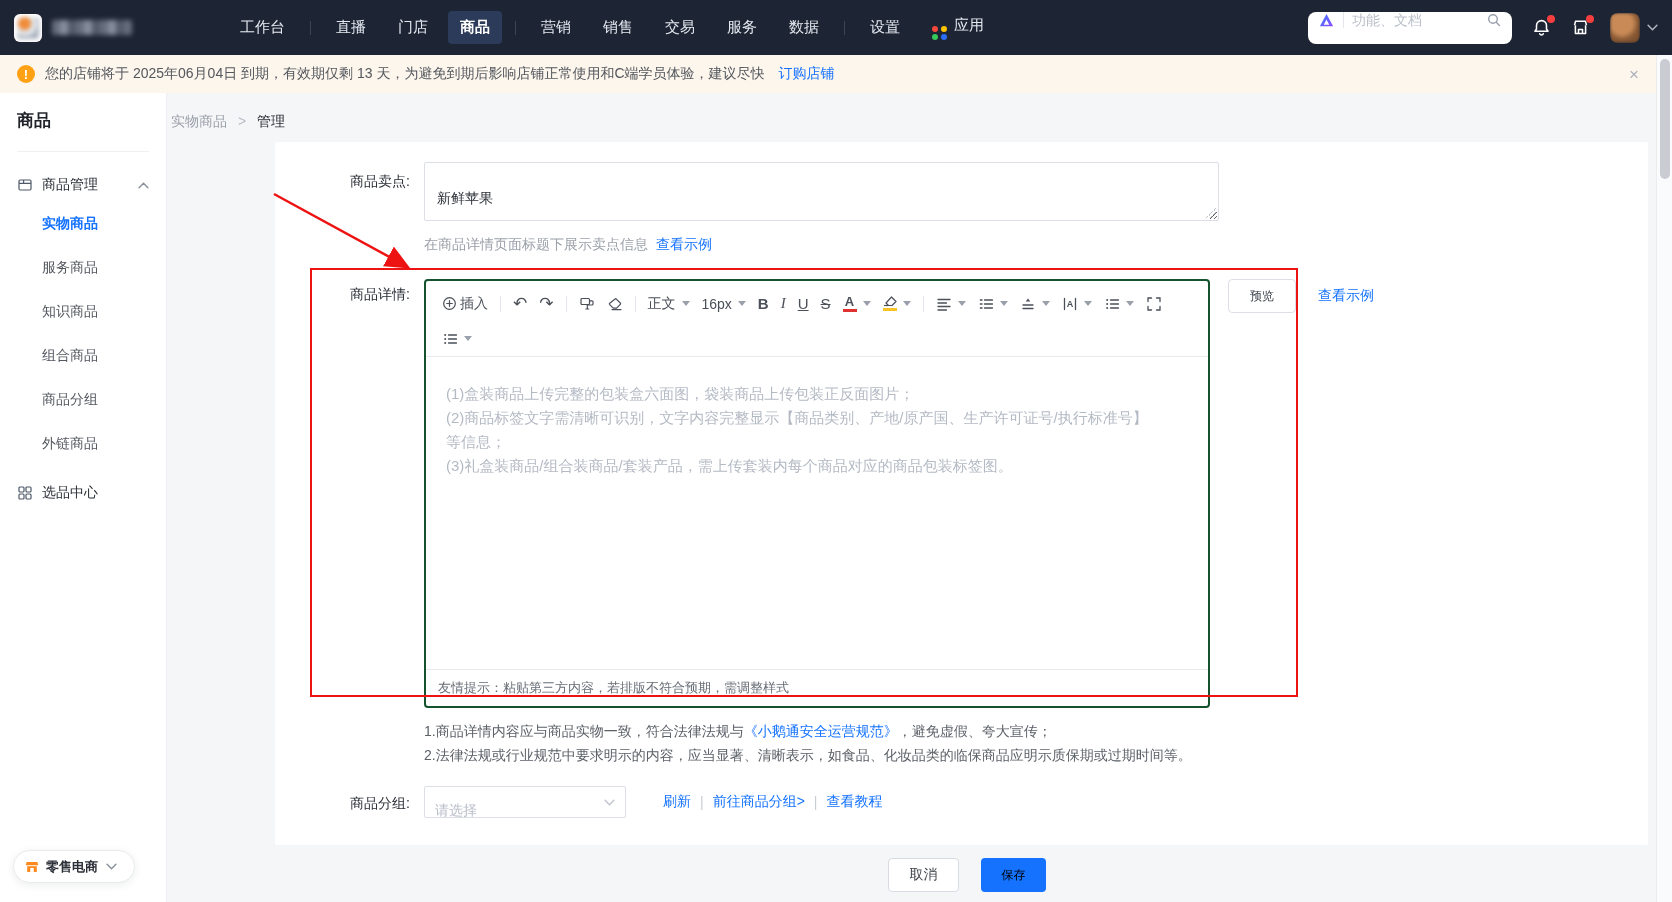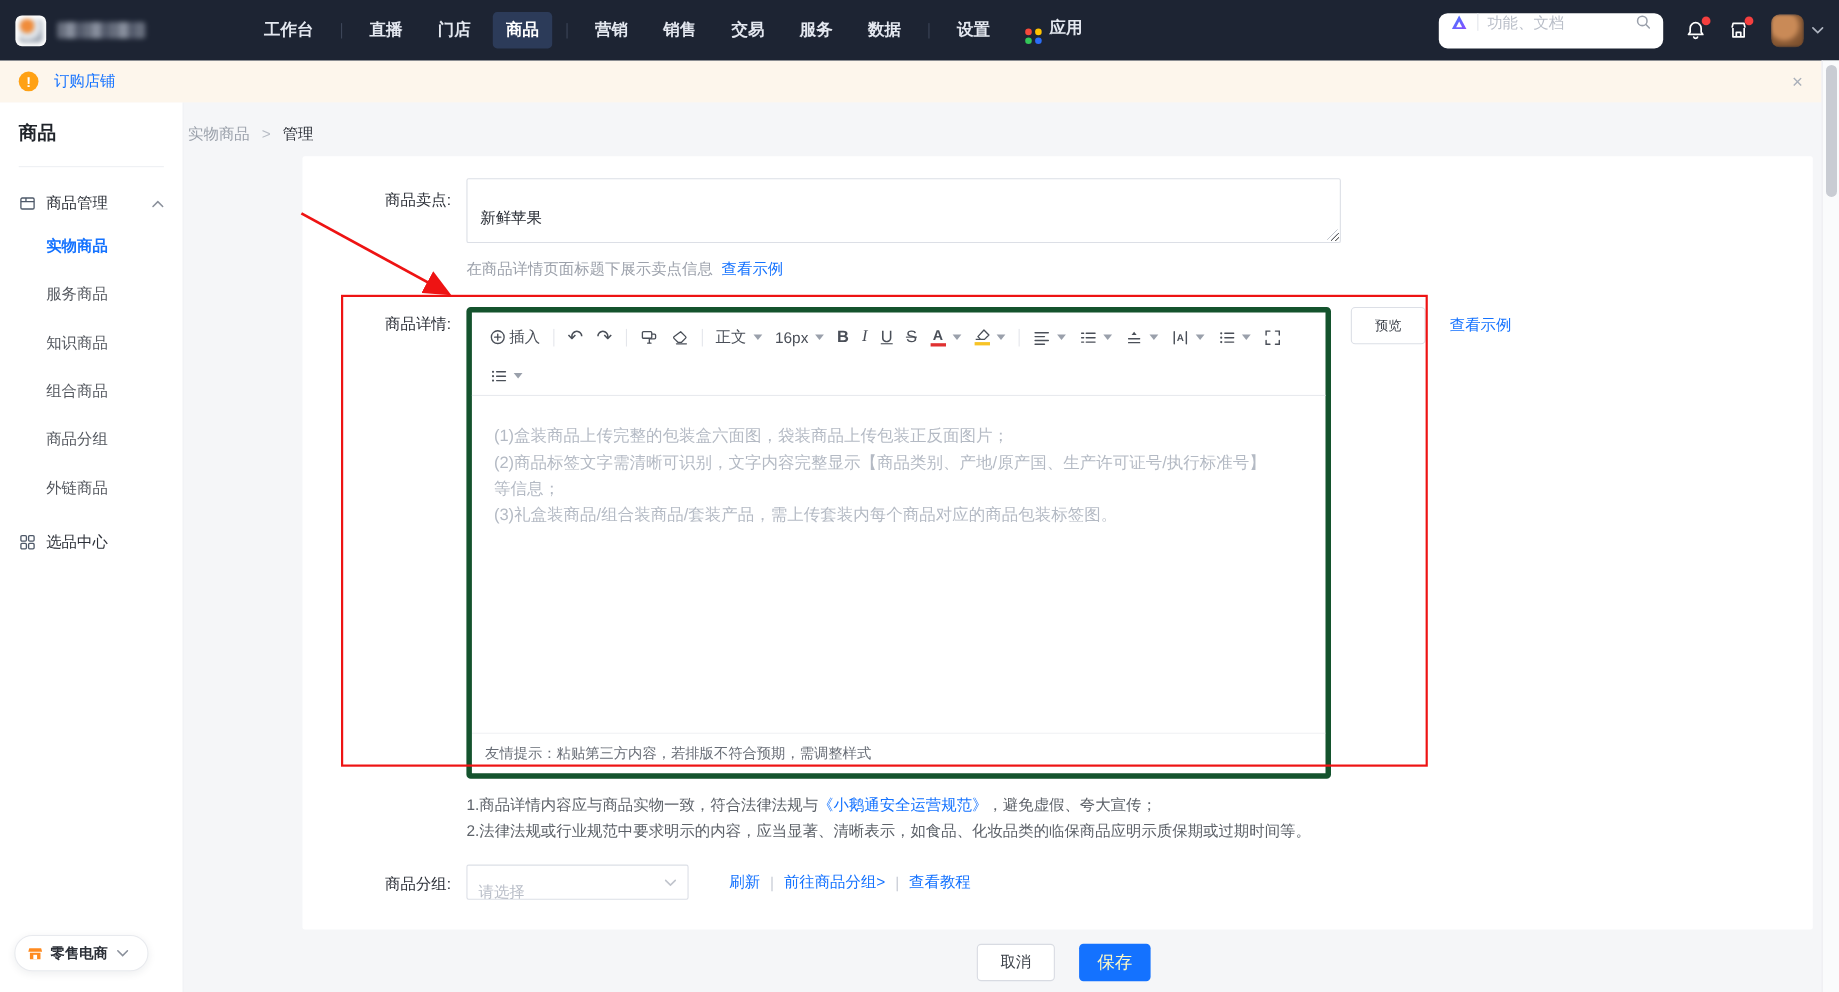--- a/index.html
+++ b/index.html
@@ -12,21 +12,21 @@
   .brand { display:flex; align-items:center; }
   .brand-logo { width:28px; height:28px; border-radius:6px; background:#fff; overflow:hidden;
                 display:flex; align-items:center; justify-content:center; }
   .brand-logo-img { width:22px; height:22px; border-radius:4px;
                 background:radial-gradient(circle at 35% 30%, #f08c3a 0 30%, #dfe3e8 32% 60%, #aab2bd 62%);
                 filter:blur(2px); }
   .brand-name { width:80px; height:15px; margin-left:10px; border-radius:2px;
                 background:repeating-linear-gradient(90deg,#747b8a 0 8px,#9aa1af 8px 16px,#5d6475 16px 24px);
                 filter:blur(2.5px); opacity:.85; }
   .nav-menu { display:flex; align-items:center; gap:8px; margin-left:96px; }
-  .nav-item { color:#e4e8f0; font-size:15px; padding:7px 12px; border-radius:4px; cursor:pointer; white-space:nowrap;font-weight:bold; }
+  .nav-item { color:#e4e8f0; font-size:15px; padding:7px 12px; border-radius:4px; cursor:pointer; white-space:nowrap; }
   .nav-item.active { background:#2c3b59; color:#fff; font-weight:bold; }
   .nav-div { width:1px; height:14px; background:#3c4558; margin:0 5px; }
   .apps-icon { display:inline-grid; grid-template-columns:7px 7px; grid-gap:2px; margin-right:6px; vertical-align:-2px; }
   .apps-icon i { width:6px; height:6px; border-radius:50%; }
   .nav-right { margin-left:auto; display:flex; align-items:center; gap:20px; }
   .search-box { width:204px; height:32px; background:#fff; border-radius:8px;
                 display:flex; align-items:flex-start; padding:0 10px; gap:8px; }
   .search-sep { width:1px; height:16px; background:#e3e6eb; }
   .search-input { border:none; outline:none; flex:1; min-width:0; font-size:14px; color:#333;
                   font-family:inherit; background:transparent; }
@@ -83,21 +83,21 @@
                    border:1px solid #dcdfe6; border-radius:2px; padding:25px 12px; font-size:14px;
                    color:#2a2e36; font-family:inherit; resize:vertical; outline:none; line-height:20px;
                    background-image:linear-gradient(135deg, transparent 0 50%, #c0c4cc 50% 55%, transparent 55% 70%, #c0c4cc 70% 75%, transparent 75%);
                    background-repeat:no-repeat; background-size:10px 10px; background-position:right 2px bottom 2px; }
   .helper { position:absolute; left:149px; top:94px; font-size:14px; color:#9ba0aa; }
   .helper a, .blue-link { color:#1472ff; text-decoration:none; cursor:pointer; }
   .helper .blue-link { margin-left:8px; }
 
   
   .editor { position:absolute; left:149px; top:137px; width:786px; height:429px; background:#fff;
-            border:5px solid #14532d; border-radius:4px; display:flex; flex-direction:column; }
+            border:2px solid #14532d; border-radius:4px; display:flex; flex-direction:column; }
   .toolbar { padding:5px 10px 0; border-bottom:1px solid #e8eaee; }
   .tb-row { display:flex; align-items:center; height:35px; }
   .tb { display:inline-flex; align-items:center; gap:3px; height:28px; padding:0 6px; border:none;
         background:none; color:#4a4f58; font-size:14px; border-radius:3px; cursor:pointer;
         font-family:inherit; white-space:nowrap; }
   .tb svg { display:block; }
   .tb-sep { width:1px; height:16px; background:#e4e6eb; margin:0 6px; }
   .caret { width:0; height:0; border-left:4px solid transparent; border-right:4px solid transparent;
            border-top:5px solid #9aa0ab; margin-left:3px; }
   .glyph-b { font-weight:bold; font-size:15px; }
@@ -130,21 +130,21 @@
   .group-select .chev { color:#c0c4cc; display:flex; }
   .group-links { position:absolute; left:388px; top:651px; display:flex; align-items:center; gap:9px;
                  font-size:14px; }
   .glink-sep { color:#c9cdd6; }
 
   
   .btn-cancel { position:absolute; left:888px; top:858px; width:71px; height:34px; background:#fff;
                 border:1px solid #d8dbe2; border-radius:4px; font-size:14px; color:#3a3f47;
                 cursor:pointer; font-family:inherit; z-index:2; }
   .btn-save { position:absolute; left:981px; top:858px; width:65px; height:34px; background:#1472ff;
-              border:none; border-radius:4px; font-size:16px; color:#fef9c3; cursor:pointer;
+              border:none; border-radius:4px; font-size:12px; color:#000000; cursor:pointer;
               font-family:inherit; z-index:2; }
 
   
   .scroll-track { position:absolute; right:0; top:55px; width:16px; bottom:0; background:#fafbfc;
                   border-left:1px solid #ececef; z-index:12; }
   .scroll-thumb { position:absolute; left:3px; top:4px; width:10px; height:120px; background:#c9ccd3;
                   border-radius:5px; cursor:pointer; }
 
   
   .annot-rect { position:absolute; left:310px; top:268px; width:988px; height:429px;
@@ -226,20 +226,21 @@
           </div>
         <svg width="11" height="7" viewBox="0 0 10 6">
           <path d="M1 1l4 4 4-4" fill="none" stroke="#aeb4c0" stroke-width="1.4" stroke-linecap="round"></path>
         </svg>
       </div>
     </div>
   </header>
 
   <div class="banner">
     <span class="warn-icon">!</span>
+    <span class="banner-text">您的店铺将于 2025年06月04日 到期，有效期仅剩 13 天，为避免到期后影响店铺正常使用和C端学员体验，建议尽快</span>
     <a class="banner-link">订购店铺</a>
     <span class="banner-close">×</span>
   </div>
 
   <aside class="sidebar">
     <div class="sb-title">商品</div>
     <div class="sb-divider"></div>
     <div class="sb-group">
       <span class="gicon">
         <svg width="16" height="16" viewBox="0 0 16 16">

